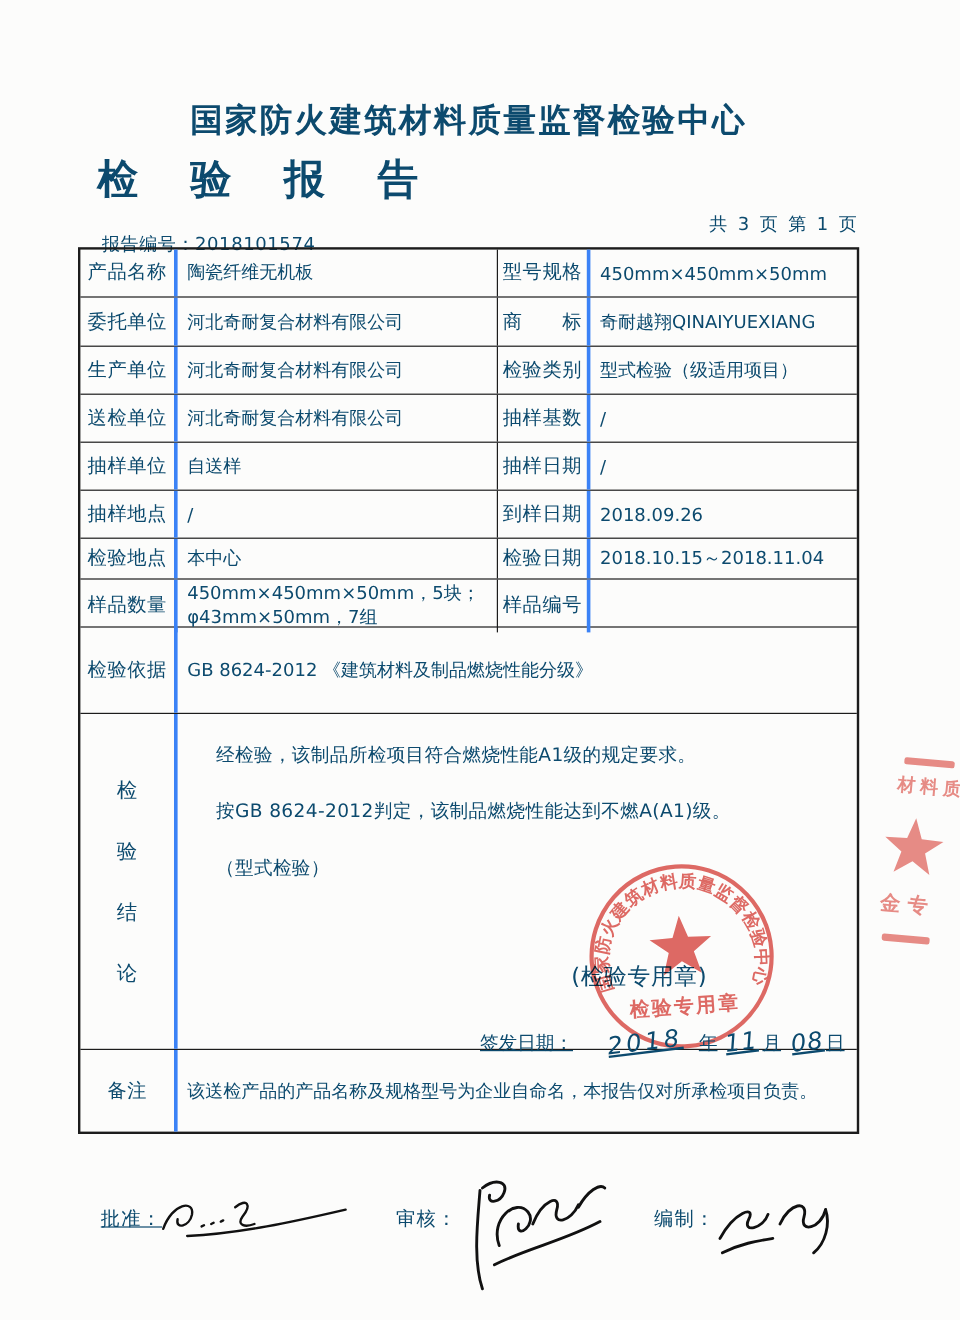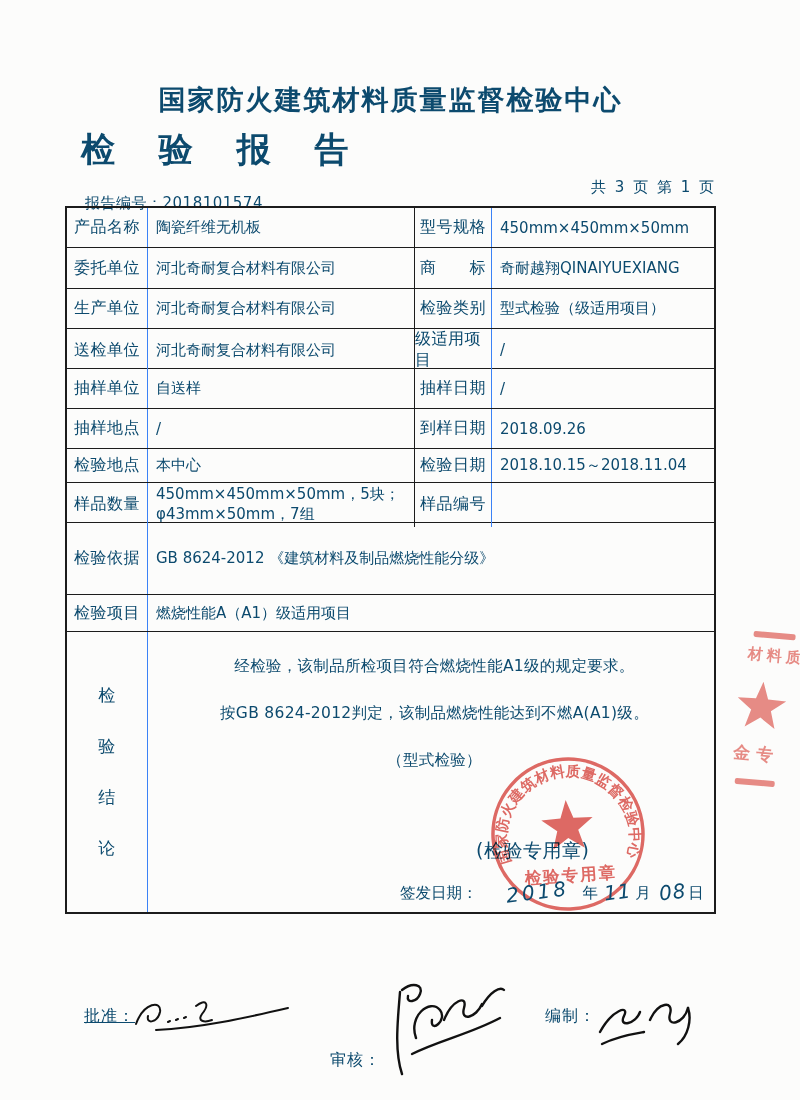--- a/index.html
+++ b/index.html
@@ -12,48 +12,48 @@
     font-size:34px; font-weight:700; letter-spacing:16px; }
 
   .meta-row { position:absolute; top:178px; left:65px; width:651px; font-size:15px; }
   .meta-left { position:absolute; left:3px; top:16px; letter-spacing:0.5px;margin-left:17px; }
   .meta-right { position:absolute; right:0; top:0; letter-spacing:2px; }
 
   .tbl { position:absolute; left:65px; top:206px; width:651px; border:2px solid #1c1c1c; background:transparent; }
   .trow { display:grid; grid-template-columns:81px 267px 77px 1fr; border-bottom:1px solid #1c1c1c; }
   .trow.span2 { grid-template-columns:81px 1fr; }
   .trow:last-child { border-bottom:none; }
-  .lc { border-right:1px solid #3b82f6; display:flex; align-items:center; justify-content:center;
+  .lc { border-right:3px solid #3b82f6; display:flex; align-items:center; justify-content:center;
     font-size:16px; letter-spacing:0.5px;font-family:Liberation Serif, serif; }
   .vc { border-right:1px solid #1c1c1c; display:flex; align-items:center; padding:2px 8px; font-size:15px; }
   .vc.last { border-right:none; }
   .wrap2 { line-height:1.32; }
 
   .concl-label { flex-direction:column; gap:28px; font-size:17px; }
-  .concl-cell { position:relative; display:block; padding:24px 25px 0 32px; border-right:none;text-align:center; }
+  .concl-cell { position:relative; display:block; padding:24px 25px 0 32px; border-right:none; }
   .concl-line { font-size:15.5px; margin-bottom:26px; letter-spacing:0.3px; }
 
-  .sign-date { position:absolute; left:252px; top:248px; font-size:15.5px; display:flex; align-items:flex-end; }
+  .sign-date { position:absolute; left:252px; top:261px; font-size:15.5px; display:flex; align-items:flex-end;text-decoration:underline; }
   .hand { display:inline-block; font-style:italic; font-size:20px; transform:rotate(-7deg); letter-spacing:1px; font-weight:500; }
   .hand-year { margin:0 14px 0 28px; letter-spacing:3px; }
   .hand-month { margin:0 4px 0 6px; }
   .hand-day { margin:0 2px 0 8px; }
 
   .stamp-note { position:absolute; left:328px; top:206px; font-size:19px; letter-spacing:0.5px; }
 
   .main-stamp { position:absolute; left:334px; top:116px; width:172px; height:172px;
     opacity:0.8; mix-blend-mode:multiply; transform:rotate(-4deg); }
 
   .edge-stamp { position:absolute; left:731px; top:624px; width:66px; height:174px;
     opacity:0.75; mix-blend-mode:multiply; transform:rotate(5deg); }
 
   .footer-sign { position:absolute; top:998px; left:0; width:800px; height:90px; font-size:16px; }
   .sig-label { position:absolute; letter-spacing:1px; }
   .lbl-approve { left:84px; top:8px;text-decoration:underline; }
-  .lbl-review { left:330px; top:8px;margin-top:44px; }
+  .lbl-review { left:330px; top:8px; }
   .lbl-prepare { left:545px; top:8px; }
   .sig-svg { position:absolute; }
   .sig-approve { left:130px; top:-6px; }
   .sig-review { left:378px; top:-22px; }
   .sig-prepare { left:592px; top:-10px; }
 </style>
 </head>
 <body>
 
 <div class="page">
@@ -85,21 +85,21 @@
     <div class="trow" style="height:40px">
       <div class="lc">生产单位</div>
       <div class="vc">河北奇耐复合材料有限公司</div>
       <div class="lc">检验类别</div>
       <div class="vc last">型式检验（级适用项目）</div>
     </div>
 
     <div class="trow" style="height:40px">
       <div class="lc">送检单位</div>
       <div class="vc">河北奇耐复合材料有限公司</div>
-      <div class="lc">级适用项目</div>
+      <div class="lc">抽样基数</div>
       <div class="vc last">/</div>
     </div>
 
     <div class="trow" style="height:40px">
       <div class="lc">抽样单位</div>
       <div class="vc">自送样</div>
       <div class="lc">抽样日期</div>
       <div class="vc last">/</div>
     </div>
 
@@ -123,24 +123,20 @@
           <span class="wrap2">450mm×450mm×50mm，5块；φ43mm×50mm，7组</span>
         </div>
       <div class="lc">样品编号</div>
     </div>
 
     <div class="trow span2" style="height:72px">
       <div class="lc">检验依据</div>
       <div class="vc last">GB 8624-2012 《建筑材料及制品燃烧性能分级》</div>
     </div>
 
-    <div class="trow span2" style="height:37px">
-      <div class="lc">检验项目</div>
-      <div class="vc last">燃烧性能A（A1）级适用项目</div>
-    </div>
 
     <div class="trow span2" style="height:280px">
       <div class="lc concl-label">
         <span>检</span>
         <span>验</span>
         <span>结</span>
         <span>论</span>
       </div>
       <div class="vc last concl-cell">
         <div class="concl-line">经检验，该制品所检项目符合燃烧性能A1级的规定要求。</div>
@@ -168,20 +164,24 @@
           <span class="hand hand-year">2018</span>
           <span>年</span>
           <span class="hand hand-month">11</span>
           <span>月</span>
           <span class="hand hand-day">08</span>
           <span>日</span>
         </div>
       </div>
     </div>
 
+    <div class="trow span2" style="height:68px">
+      <div class="lc">备注</div>
+      <div class="vc last">该送检产品的产品名称及规格型号为企业自命名，本报告仅对所承检项目负责。</div>
+    </div>
 
   </div>
 
   <svg class="edge-stamp" viewBox="0 0 66 174">
     <rect x="16" y="8" width="42" height="6" rx="2" fill="#e2675f"></rect>
     <text x="12" y="36" font-size="15" fill="#e2675f" font-weight="700" letter-spacing="4">材料质</text>
     <polygon fill="#e2675f" points="30,58 23.9,75.1 5.7,75.7 20.1,86.7 15,104.1 30,93.9 45,104.1 39.9,86.7 54.3,75.7 36.1,75.1"></polygon>
     <text x="6" y="136" font-size="17" fill="#e2675f" font-weight="700" letter-spacing="6">金专</text>
     <rect x="10" y="156" width="40" height="6" rx="2" fill="#e2675f"></rect>
   </svg>

